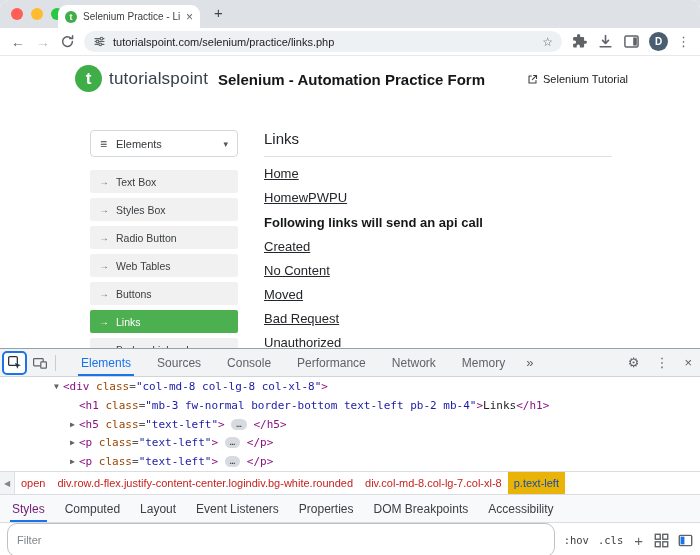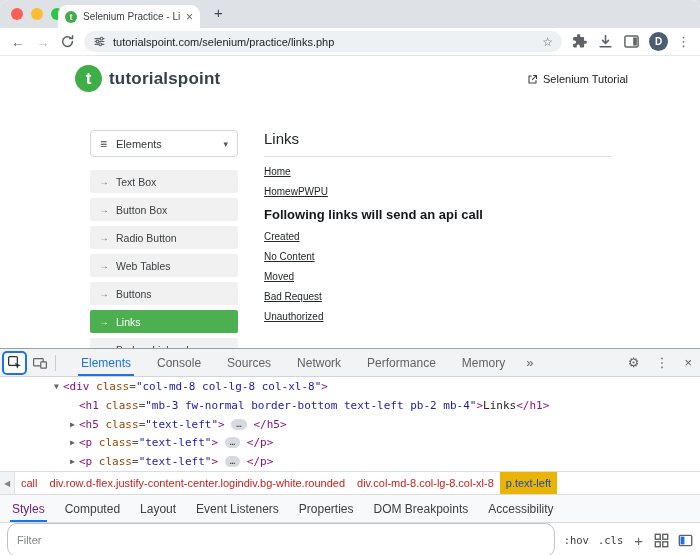--- a/index.html
+++ b/index.html
@@ -30,40 +30,40 @@
   .tb-ic{width:17px;height:17px;color:#5f6368;flex-shrink:0}
   .tb-ic svg,.site-ic svg,.nav-svg svg{width:100%;height:100%;display:block}
   .avatar{width:19px;height:19px;border-radius:50%;background:#4b5e71;color:#fff;font-size:10px;font-weight:bold;display:flex;align-items:center;justify-content:center;flex-shrink:0}
   .kebab{font-size:13px;color:#5f6368}
 
   
   .page{position:absolute;top:56px;left:0;right:0;height:292px;background:#fff;overflow:hidden}
   .page-header{position:absolute;top:6px;left:75px;right:72px;height:40px}
   .logo{position:absolute;left:0;top:3px;display:flex;align-items:center;gap:7px}
   .logo-circle{width:27px;height:27px;border-radius:50%;background:#3fae49;color:#fff;font-weight:bold;font-size:17px;display:flex;align-items:center;justify-content:center}
-  .logo-text{font-size:17px;font-weight:bold;color:#36414c;letter-spacing:.2px}
+  .logo-text{font-size:17px;font-weight:normal;color:#36414c;letter-spacing:.2px}
   .page-title{position:absolute;left:50%;top:9px;transform:translateX(-50%);font-size:15px;font-weight:bold;color:#14171a;white-space:nowrap}
   .tutorial-link{position:absolute;right:0;top:11px;display:flex;align-items:center;gap:5px;font-size:11px;color:#202124}
   .ext-ic{width:11px;height:11px;color:#3c4043}
   .ext-ic svg{width:100%;height:100%;display:block}
 
   .page-content{position:absolute;top:74px;left:90px;right:88px;bottom:0;display:flex;gap:26px}
   .sidebar{width:148px;flex-shrink:0}
   .sb-header{height:27px;border:1px solid #d4d7da;border-radius:4px;display:flex;align-items:center;gap:9px;padding:0 9px;font-size:11px;color:#33383d}
   .sb-burger{font-size:12px;color:#3c4043}
   .sb-caret{margin-left:auto;font-size:9px;color:#555}
   .sb-items{margin-top:13px;display:flex;flex-direction:column;gap:5px}
   .sb-item{height:23px;background:#f1f1f1;display:flex;align-items:center;gap:7px;padding:0 9px;font-size:10.5px;color:#3c4043;border-radius:2px;flex-shrink:0}
   .sb-item .sb-arrow{font-size:10px;color:#6a6f74}
   .sb-item.active{background:#4caf50;color:#fff}
   .sb-item.active .sb-arrow{color:#fff}
   .main{flex:1;min-width:0}
   .page-h1{font-size:15px;font-weight:400;color:#212529;padding-bottom:9px;border-bottom:1px solid #dee2e6;margin-bottom:8px}
   .sec-title{font-size:13px;font-weight:bold;color:#14171a;margin:10px 0 2px}
-  .page-link{display:block;font-size:10px;color:#23272b;text-decoration:underline;margin:9px 0;cursor:pointer;width:max-content}
+  .page-link{display:block;font-size:13px;color:#23272b;text-decoration:underline;margin:9px 0;cursor:pointer;width:max-content}
 
   
   .devtools{position:absolute;top:348px;left:0;right:0;bottom:0;background:#fff;border-top:1px solid #9aa0a6;display:flex;flex-direction:column}
   .dt-toolbar{height:28px;flex-shrink:0;background:#f1f3f4;border-bottom:1px solid #d0d3d7;display:flex;align-items:center}
   .inspect-btn{width:25px;height:24px;margin-left:2px;background:#fff;border:2px solid #1a73e8;border-radius:5px;display:flex;align-items:center;justify-content:center;color:#28323c;flex-shrink:0}
   .inspect-btn svg{width:15px;height:15px}
   .dt-ic{width:26px;height:100%;display:flex;align-items:center;justify-content:center;color:#5f6368;flex-shrink:0}
   .dt-ic svg{width:16px;height:16px}
   .dt-sep{width:1px;height:16px;background:#ccc;margin:0 2px;flex-shrink:0}
   .dt-tabs{display:flex;height:100%;margin-left:10px}
@@ -164,20 +164,21 @@
     <span class="avatar">D</span>
     <span class="kebab">⋮</span>
   </div>
 
   <div class="page">
     <div class="page-header">
       <div class="logo">
         <span class="logo-circle">t</span>
         <span class="logo-text">tutorialspoint</span>
       </div>
+      <div class="page-title">Selenium - Automation Practice Form</div>
       <div class="tutorial-link">
         <span class="ext-ic">
           <svg viewBox="0 0 12 12" fill="none" stroke="currentColor" stroke-width="1.2" stroke-linecap="round" stroke-linejoin="round">
               <path d="M4.8 2.2H2.2v7.6h7.6V7.2"></path>
               <path d="M7.2 1.6h3.2v3.2"></path>
               <path d="M10.2 1.8L5.8 6.2"></path>
             </svg>
         </span>
         <span>Selenium Tutorial</span>
       </div>
@@ -190,21 +191,21 @@
           <span>Elements</span>
           <span class="sb-caret">▾</span>
         </div>
         <div class="sb-items">
             <div class="sb-item">
               <span class="sb-arrow">→</span>
               <span class="sb-label">Text Box</span>
             </div>
             <div class="sb-item">
               <span class="sb-arrow">→</span>
-              <span class="sb-label">Button Box</span>
+              <span class="sb-label">Styles Box</span>
             </div>
             <div class="sb-item">
               <span class="sb-arrow">→</span>
               <span class="sb-label">Radio Button</span>
             </div>
             <div class="sb-item">
               <span class="sb-arrow">→</span>
               <span class="sb-label">Web Tables</span>
             </div>
             <div class="sb-item">
@@ -247,24 +248,24 @@
       </span>
       <span class="dt-ic">
         <svg viewBox="0 0 20 20">
             <rect x="2" y="4.5" width="12" height="9" rx="1" fill="none" stroke="currentColor" stroke-width="1.5"></rect>
             <rect x="11" y="8.5" width="7" height="8" rx="1" fill="#f1f3f4" stroke="currentColor" stroke-width="1.5"></rect>
           </svg>
       </span>
       <span class="dt-sep"></span>
       <div class="dt-tabs">
           <span class="dt-tab active">Elements</span>
+          <span class="dt-tab">Sources</span>
           <span class="dt-tab">Console</span>
-          <span class="dt-tab">Sources</span>
+          <span class="dt-tab">Performance</span>
           <span class="dt-tab">Network</span>
-          <span class="dt-tab">Performance</span>
           <span class="dt-tab">Memory</span>
         </div>
       <span class="dt-more">»</span>
       <div class="dt-right">
         <span class="rt">⚙</span>
         <span class="rt">⋮</span>
         <span class="rt">×</span>
       </div>
     </div>
 
@@ -272,23 +273,23 @@
         <div class="dom-line" style="padding-left: 50px;"><span class="dom-arrow">▼</span><span class="tk-t">&lt;div</span><span class="tk-a">&nbsp;class</span><span class="tk-eq">=</span><span class="tk-v">"col-md-8 col-lg-8 col-xl-8"</span><span class="tk-t">&gt;</span></div>
         <div class="dom-line" style="padding-left: 66px;"><span class="dom-arrow"></span><span class="tk-t">&lt;h1</span><span class="tk-a">&nbsp;class</span><span class="tk-eq">=</span><span class="tk-v">"mb-3 fw-normal border-bottom text-left pb-2 mb-4"</span><span class="tk-t">&gt;</span><span class="tk-x">Links</span><span class="tk-t">&lt;/h1&gt;</span></div>
         <div class="dom-line" style="padding-left: 66px;"><span class="dom-arrow">▶</span><span class="tk-t">&lt;h5</span><span class="tk-a">&nbsp;class</span><span class="tk-eq">=</span><span class="tk-v">"text-left"</span><span class="tk-t">&gt;</span><span class="tk-x">&nbsp;</span><span class="pill">…</span><span class="tk-x">&nbsp;</span><span class="tk-t">&lt;/h5&gt;</span></div>
         <div class="dom-line" style="padding-left: 66px;"><span class="dom-arrow">▶</span><span class="tk-t">&lt;p</span><span class="tk-a">&nbsp;class</span><span class="tk-eq">=</span><span class="tk-v">"text-left"</span><span class="tk-t">&gt;</span><span class="tk-x">&nbsp;</span><span class="pill">…</span><span class="tk-x">&nbsp;</span><span class="tk-t">&lt;/p&gt;</span></div>
         <div class="dom-line" style="padding-left: 66px;"><span class="dom-arrow">▶</span><span class="tk-t">&lt;p</span><span class="tk-a">&nbsp;class</span><span class="tk-eq">=</span><span class="tk-v">"text-left"</span><span class="tk-t">&gt;</span><span class="tk-x">&nbsp;</span><span class="pill">…</span><span class="tk-x">&nbsp;</span><span class="tk-t">&lt;/p&gt;</span></div>
       </div>
 
     <div class="dt-crumbs">
       <span class="crumb-scroll">◀</span>
       <div class="crumbs">
-          <span class="crumb">call</span>
+          <span class="crumb">open</span>
           <span class="crumb">div.row.d-flex.justify-content-center.logindiv.bg-white.rounded</span>
-          <span class="crumb">div.col-md-8.col-lg-8.col-xl-8</span>
+          <span class="crumb">div.col-md-8.col-lg-7.col-xl-8</span>
           <span class="crumb selected">p.text-left</span>
         </div>
     </div>
 
     <div class="dt-styles-tabs">
         <span class="st-tab active">Styles</span>
         <span class="st-tab">Computed</span>
         <span class="st-tab">Layout</span>
         <span class="st-tab">Event Listeners</span>
         <span class="st-tab">Properties</span>

